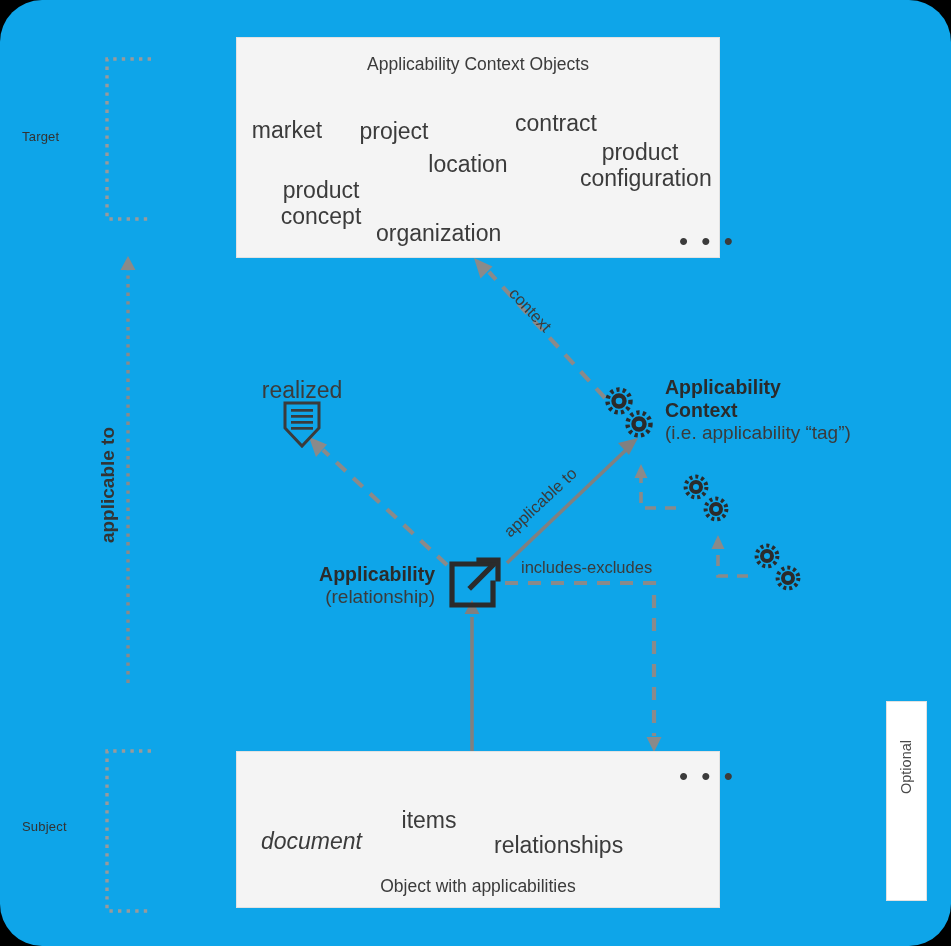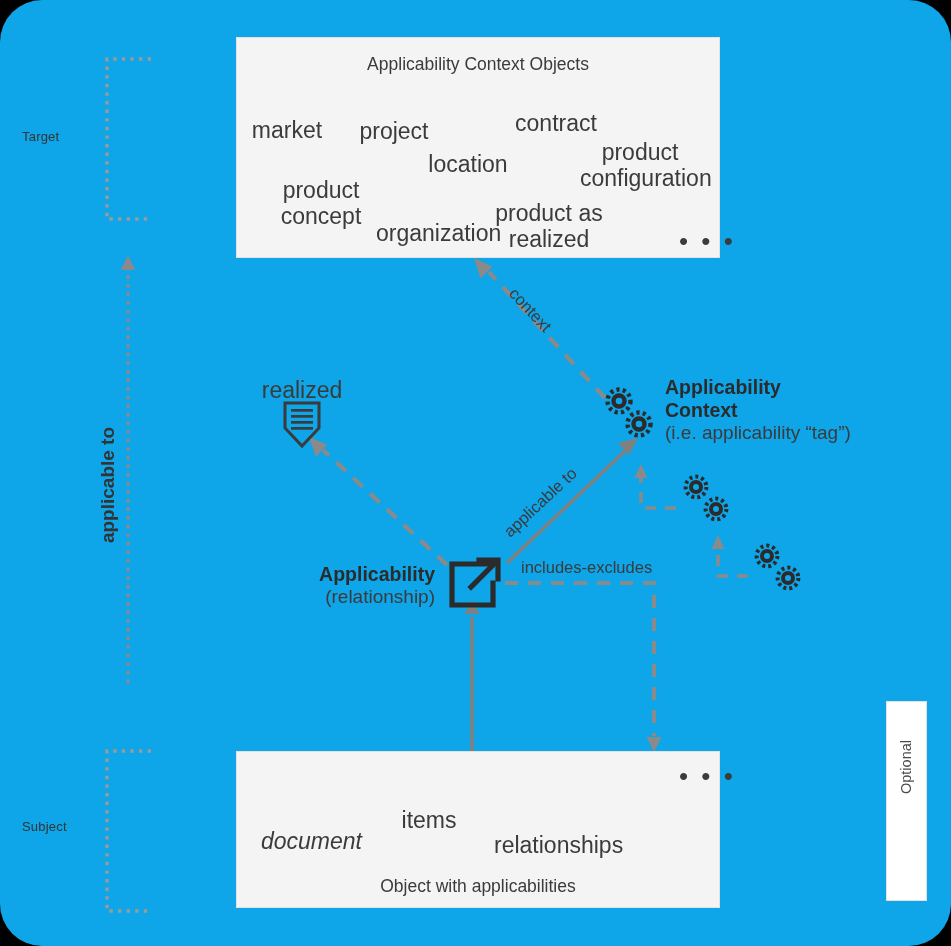--- a/index.html
+++ b/index.html
@@ -312,22 +312,20 @@
   <div class="abs icon-label" style="left:580px;top:140px;width:120px;">product
 configuration</div>
 
   <div class="abs icon-label" style="left:418px;top:152px;width:100px;">location</div>
 
   <div class="abs icon-label" style="left:271px;top:178px;width:100px;">product
 concept</div>
 
   <div class="abs icon-label" style="left:376px;top:221px;width:100px;">organization</div>
 
-  <div class="abs icon-label" style="left:495px;top:201px;width:108px;">product as
-realized</div>
 
   <div class="abs dots" style="left:679px;top:228px;">• • •</div>
 
   <div class="abs panel" style="left:236px;top:751px;width:484px;height:157px;"></div>
 
   <div class="abs icon-label" style="left:261px;top:829px;width:100px;font-style:italic;">document</div>
 
   <div class="abs icon-label" style="left:379px;top:808px;width:100px;">items</div>
 
   <div class="abs icon-label" style="left:494px;top:833px;width:120px;">relationships</div>

